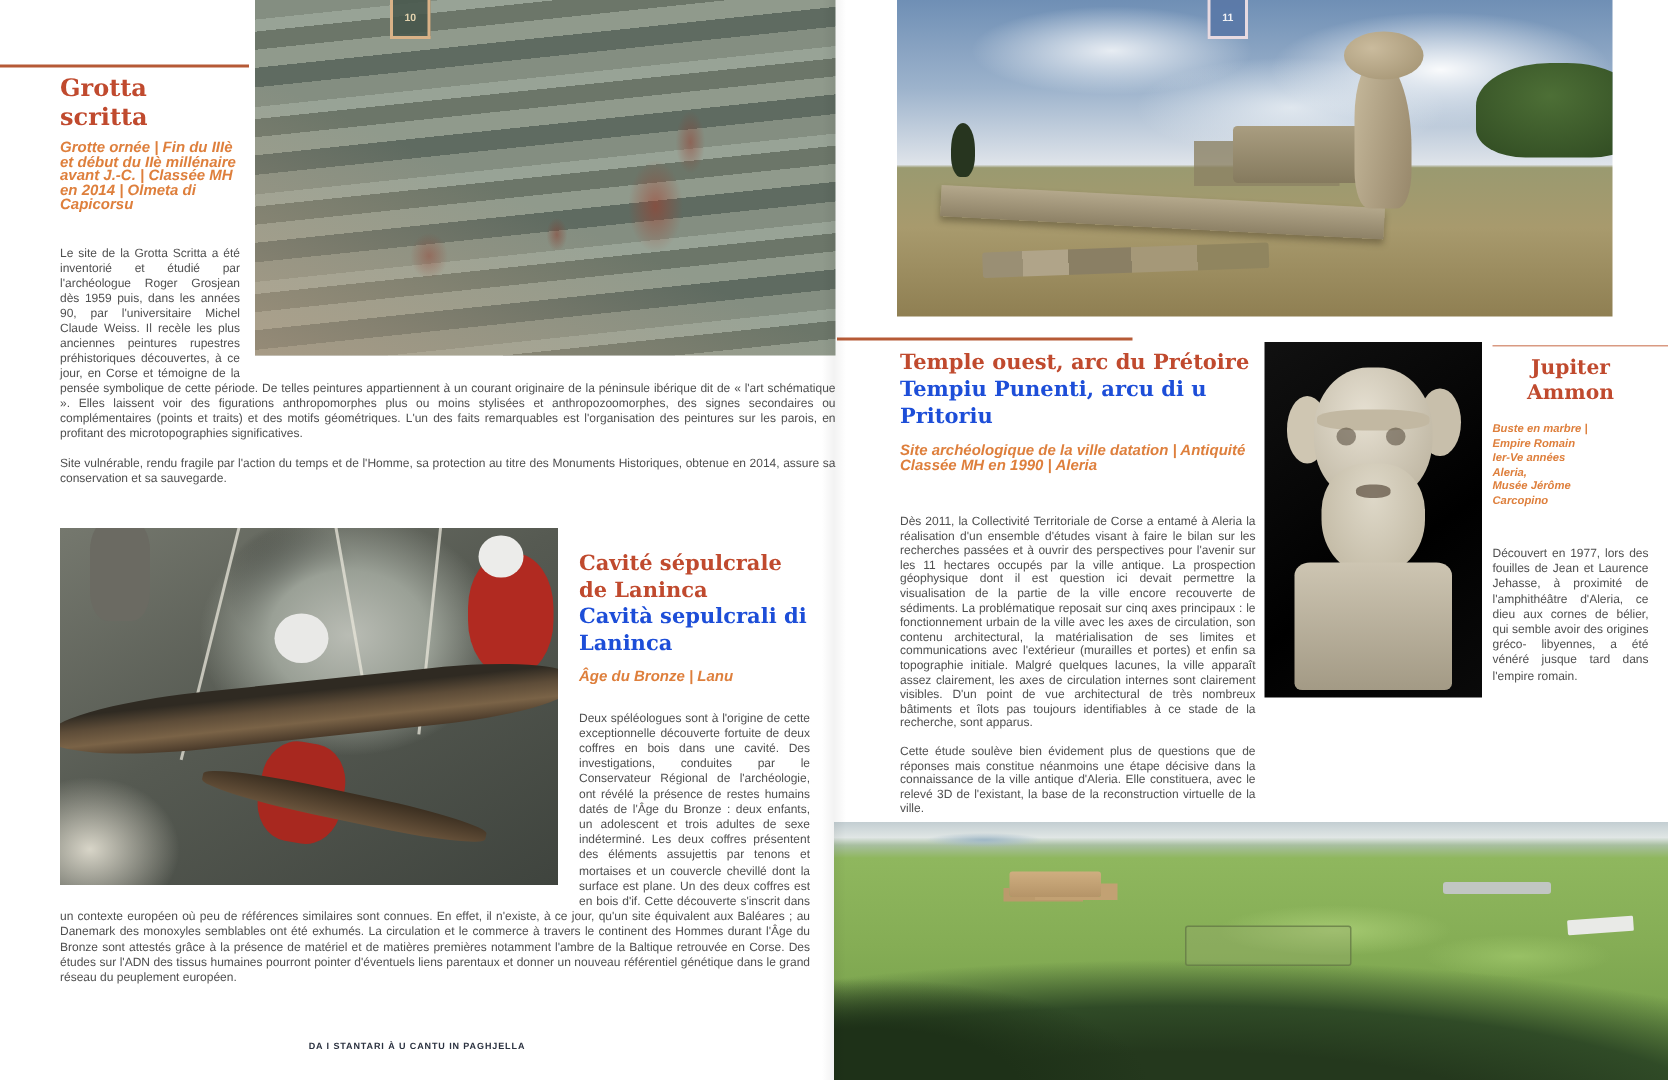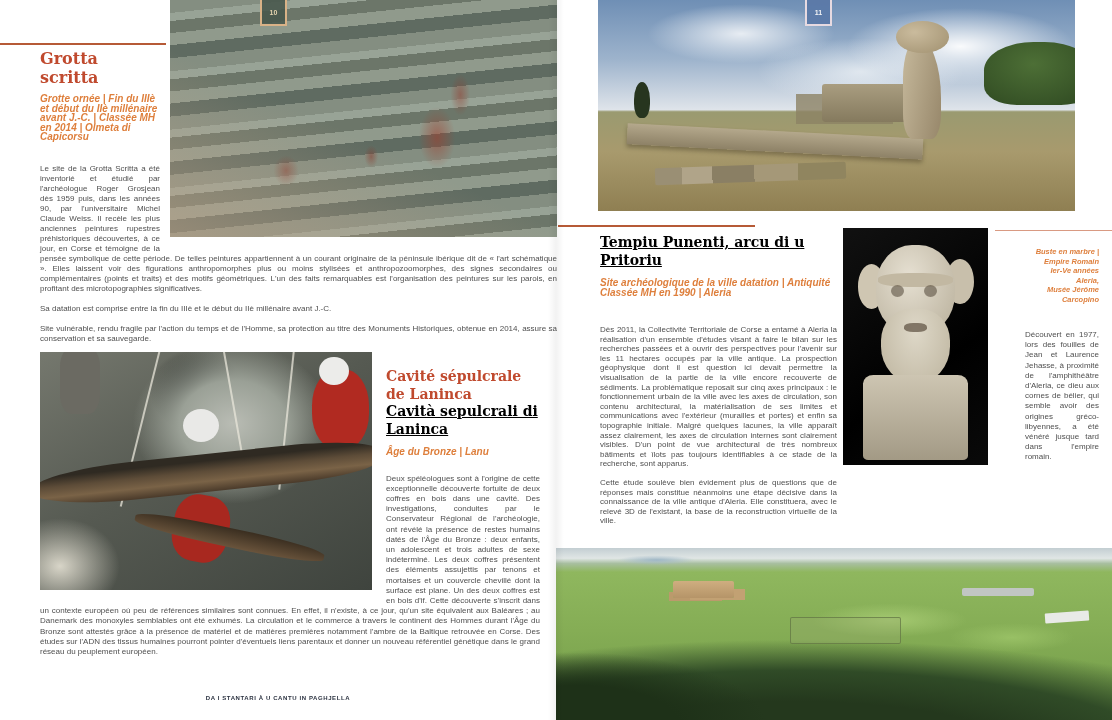--- a/index.html
+++ b/index.html
@@ -3,21 +3,21 @@
 <meta charset="utf-8">
 <style>
   * { margin:0; padding:0; box-sizing:border-box; }
   body { background:#888; font-family:"Liberation Sans", sans-serif; }
   .canvas { position:relative; width:1112px; height:720px; background:#ffffff; overflow:hidden; }
   .gutter { position:absolute; left:548px; top:0; width:16px; height:100%;
             background:linear-gradient(90deg, rgba(0,0,0,0) 0%, rgba(0,0,0,0.05) 50%, rgba(0,0,0,0) 100%); pointer-events:none; z-index:5;}
 
   
   .title-red { font-family:"DejaVu Serif", serif; font-weight:bold; color:#c04a2e; }
-  .title-orange { font-family:"DejaVu Serif", serif; font-weight:bold; color:#000000;text-decoration:underline; }
+  .title-orange { font-family:"DejaVu Serif", serif; font-weight:bold; color:#1d4ed8; }
   .caption { font-size:10px; line-height:9.5px; font-style:italic; color:#de7f3c; font-weight:bold; }
   .body { font-size:8px; line-height:10px; color:#4f4f4f; text-align:justify; }
   .rule { position:absolute; height:2px; background:#b65a36; }
 
   
   .pagenum { position:absolute; top:0; width:27px; height:26px; display:flex; align-items:center; justify-content:center;
              font-size:7px; font-weight:bold; z-index:4; }
   .pagenum-left { left:260px; background:rgba(72,88,76,0.9); border:2px solid #d9b287; border-top:none; color:#e3d3ae; }
   .pagenum-right { left:805px; background:rgba(91,121,168,0.95); border:2px solid rgba(255,235,235,0.85); border-top:none; color:#f2f2f5; }
 
@@ -113,22 +113,22 @@
   .bust-photo .eye { position:absolute; width:9%; height:5%; background:rgba(80,70,55,0.55); border-radius:50%; }
   .bust-photo .e1 { left:33%; top:24%; } .bust-photo .e2 { left:56%; top:24%; }
   .bust-photo .mouth { position:absolute; left:42%; top:40%; width:16%; height:4%; background:rgba(70,55,40,0.6); border-radius:40%; }
   .bust-photo .base { position:absolute; left:14%; top:62%; width:72%; height:36%;
       background:linear-gradient(#cdc5b2, #a39a85); border-radius:10% 10% 5% 5%; }
 
   
   .rule-jupiter { left:995px; top:230px; width:117px; height:1px; background:#d99a82; }
   .sec-jupiter { position:absolute; left:995px; top:237px; width:104px; }
   .sec-jupiter h2 { font-size:13.5px; line-height:17px; text-align:center; }
-  .sec-jupiter .caption { margin-top:10px; text-align:right; font-size:7.5px; line-height:9.5px; }
-  .sec-jupiter .p1 { margin-top:26px; line-height:10.2px;margin-left:30px; }
+  .sec-jupiter .caption { margin-top:10px; font-size:7.5px; line-height:9.5px; }
+  .sec-jupiter .p1 { margin-top:26px; line-height:10.2px; }
 
   
   .aerial-photo { position:absolute; left:556px; top:548px; width:556px; height:172px; overflow:hidden;
     background-image:
       radial-gradient(ellipse 10% 4% at 18% 7%, #9fb7c6, transparent 70%),
       radial-gradient(ellipse 20% 14% at 60% 42%, rgba(168,204,116,0.9), transparent 70%),
       radial-gradient(ellipse 16% 12% at 82% 52%, rgba(156,196,104,0.85), transparent 70%),
       radial-gradient(ellipse 45% 55% at 4% 102%, #1e3118 40%, transparent 75%),
       radial-gradient(ellipse 120% 85% at 42% 118%, #24381d 34%, #304b27 55%, transparent 76%),
       linear-gradient(#c3ced2 0%, #e0e6e5 6%, #a8bfa0 9%, #8fb75e 14%, #85ad55 48%, #7aa34e 75%, #6f9847 100%);
@@ -152,21 +152,20 @@
 <div class="canvas">
   <div class="gutter"></div>
 
   <div class="rule rule-grotta"></div>
 
   <section class="sec-grotta">
     <div class="rock-photo"></div>
     <h2 class="title-red">Grotta scritta</h2>
     <p class="caption">Grotte ornée | Fin du IIIè et début du IIè millénaire avant J.-C. | Classée MH en 2014 | Olmeta di Capicorsu</p>
     <p class="body p1">Le site de la Grotta Scritta a été inventorié et étudié par l'archéologue Roger Grosjean dès 1959 puis, dans les années 90, par l'universitaire Michel Claude Weiss. Il recèle les plus anciennes peintures rupestres préhistoriques découvertes, à ce jour, en Corse et témoigne de la pensée symbolique de cette période. De telles peintures appartiennent à un courant originaire de la péninsule ibérique dit de « l'art schématique ». Elles laissent voir des figurations anthropomorphes plus ou moins stylisées et anthropozoomorphes, des signes secondaires ou complémentaires (points et traits) et des motifs géométriques. L'un des faits remarquables est l'organisation des peintures sur les parois, en profitant des microtopographies significatives.</p>
-    <p class="body p2">Sa datation est comprise entre la fin du IIIè et le début du IIè millénaire avant J.-C.</p>
     <p class="body p3">Site vulnérable, rendu fragile par l'action du temps et de l'Homme, sa protection au titre des Monuments Historiques, obtenue en 2014, assure sa conservation et sa sauvegarde.</p>
   </section>
 
   <div class="pagenum pagenum-left">
     <span>10</span>
   </div>
 
   <section class="sec-laninca">
     <div class="cave-photo">
       <div class="rope r1"></div>
@@ -199,20 +198,21 @@
     <div class="bush"></div>
   </div>
 
   <div class="pagenum pagenum-right">
     <span>11</span>
   </div>
 
   <div class="rule rule-temple"></div>
 
   <section class="sec-temple">
+    <h2 class="title-red">Temple ouest, arc du Prétoire</h2>
     <h2 class="title-orange">Tempiu Punenti, arcu di u Pritoriu</h2>
     <p class="caption"><span>Site archéologique de la ville datation | Antiquité</span><br>
       <span>Classée MH en 1990 | Aleria</span></p>
     <p class="body p1">Dès 2011, la Collectivité Territoriale de Corse a entamé à Aleria la réalisation d'un ensemble d'études visant à faire le bilan sur les recherches passées et à ouvrir des perspectives pour l'avenir sur les 11 hectares occupés par la ville antique. La prospection géophysique dont il est question ici devait permettre la visualisation de la partie de la ville encore recouverte de sédiments. La problématique reposait sur cinq axes principaux : le fonctionnement urbain de la ville avec les axes de circulation, son contenu architectural, la matérialisation de ses limites et communications avec l'extérieur (murailles et portes) et enfin sa topographie initiale. Malgré quelques lacunes, la ville apparaît assez clairement, les axes de circulation internes sont clairement visibles. D'un point de vue architectural de très nombreux bâtiments et îlots pas toujours identifiables à ce stade de la recherche, sont apparus.</p>
     <p class="body p2">Cette étude soulève bien évidement plus de questions que de réponses mais constitue néanmoins une étape décisive dans la connaissance de la ville antique d'Aleria. Elle constituera, avec le relevé 3D de l'existant, la base de la reconstruction virtuelle de la ville.</p>
   </section>
 
   <div class="bust-photo">
     <div class="horn-l"></div>
     <div class="horn-r"></div>
@@ -221,20 +221,21 @@
     <div class="eye e1"></div>
     <div class="eye e2"></div>
     <div class="beard"></div>
     <div class="mouth"></div>
     <div class="base"></div>
   </div>
 
   <div class="rule rule-jupiter"></div>
 
   <section class="sec-jupiter">
+    <h2 class="title-red">Jupiter Ammon</h2>
     <p class="caption">
       <span>Buste en marbre |</span><br>
       <span>Empire Romain</span><br>
       <span>Ier-Ve années</span><br>
       <span>Aleria,</span><br>
       <span>Musée Jérôme</span><br>
       <span>Carcopino</span>
     </p>
     <p class="body p1">Découvert en 1977, lors des fouilles de Jean et Laurence Jehasse, à proximité de l'amphithéâtre d'Aleria, ce dieu aux cornes de bélier, qui semble avoir des origines gréco- libyennes, a été vénéré jusque tard dans l'empire romain.</p>
   </section>

